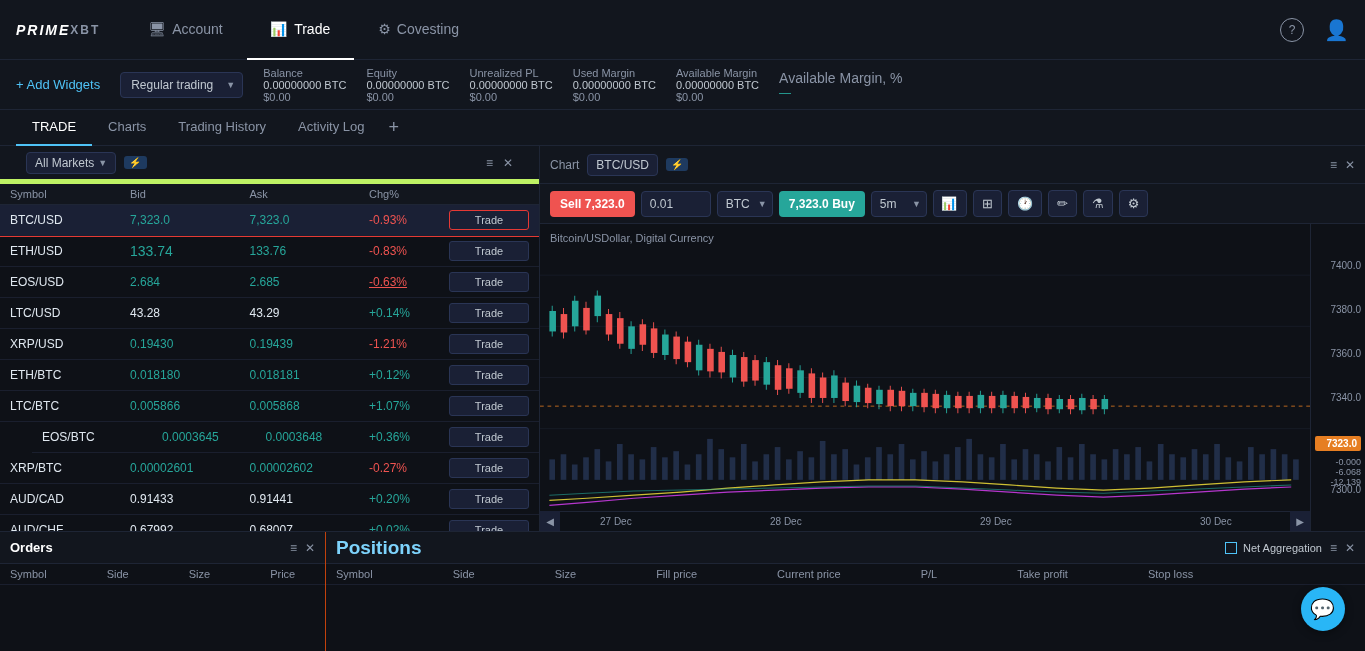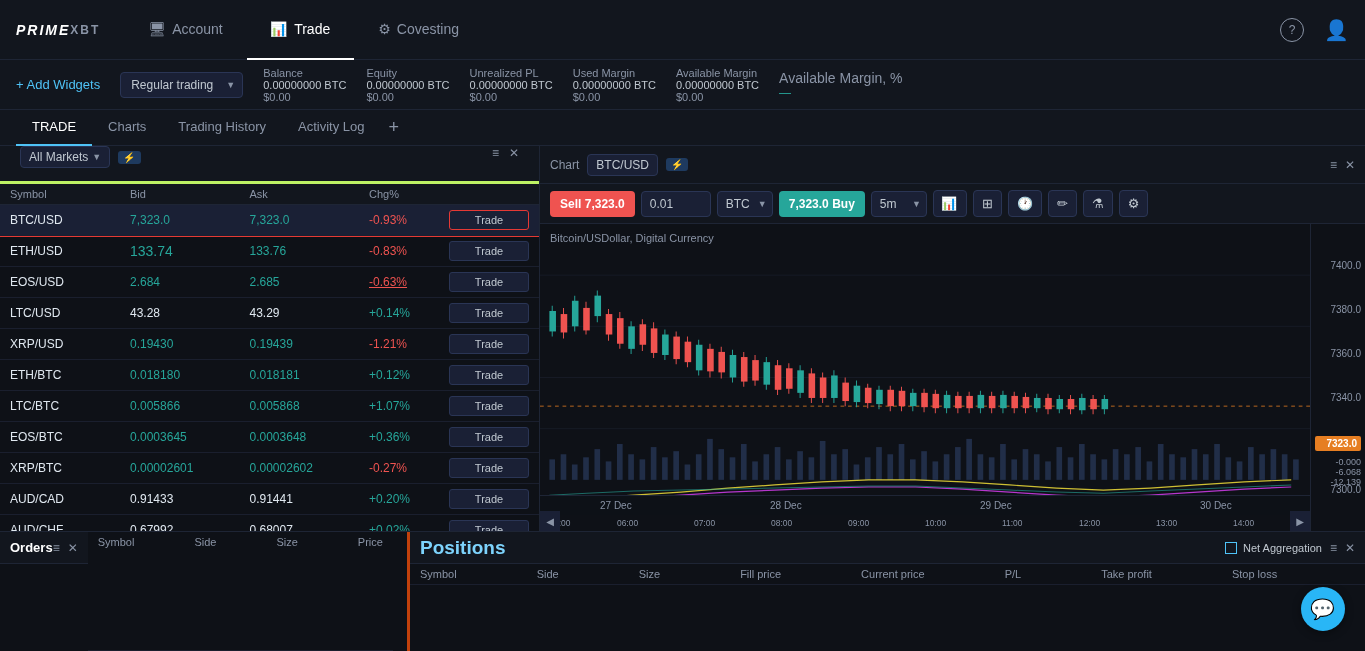--- a/index.html
+++ b/index.html
@@ -77,21 +77,21 @@
   <div style="padding:0 16px;height:36px;display:flex;align-items:center;color:#8a94a6;cursor:pointer;font-size:13px;border-bottom:2px solid transparent;">Charts</div>
   <div style="padding:0 16px;height:36px;display:flex;align-items:center;color:#8a94a6;cursor:pointer;font-size:13px;border-bottom:2px solid transparent;">Trading History</div>
   <div style="padding:0 16px;height:36px;display:flex;align-items:center;color:#8a94a6;cursor:pointer;font-size:13px;border-bottom:2px solid transparent;">Activity Log</div>
   <div style="color:#8a94a6;padding:0 8px;cursor:pointer;font-size:18px;">+</div>
 </div>
 
 <div style="display:flex;height:385px;">
 
   <div style="width:540px;display:flex;flex-direction:column;background:#0e1117;border-right:1px solid #1e2535;">
 
-    <div style="display:flex;align-items:flex-start;justify-content:space-between;padding:0 20px;height:38px;background:#12161e;border-bottom:3px solid #bef264;">
+    <div style="display:flex;align-items:center;justify-content:space-between;padding:0 26px;height:38px;background:#12161e;border-bottom:5px solid #bef264;">
       <div style="display:flex;align-items:center;gap:8px;">
         <div style="background:#1a2035;color:#c0c8d0;border:1px solid #2a3555;border-radius:4px;padding:3px 8px;font-size:12px;cursor:pointer;display:flex;align-items:center;gap:4px;">
           <span>All Markets</span>
           <span style="font-size:9px;color:#8a94a6;">▼</span>
         </div>
         <div style="background:#1e3a5f;color:#4fc3f7;border-radius:3px;padding:1px 5px;font-size:10px;">⚡</div>
       </div>
       <div style="display:flex;align-items:center;gap:10px;color:#8a94a6;">
         <span style="cursor:pointer;">≡</span>
         <span style="cursor:pointer;">✕</span>
@@ -150,21 +150,21 @@
         <span style="color:#26a69a;font-size:12px;">+0.12%</span>
         <button style="background:#1a2035;color:#c0c8d0;border:1px solid #2a3555;border-radius:3px;padding:3px 10px;font-size:11px;cursor:pointer;">Trade</button>
       </div>
       <div style="display:grid;grid-template-columns:120px 1fr 1fr 80px 80px;padding:5px 10px;border-bottom:1px solid #1a1f2e;align-items:center;cursor:pointer;">
         <span style="color:#e0e8f0;font-size:12px;">LTC/BTC</span>
         <span style="color:#26a69a;font-size:12px;">0.005866</span>
         <span style="color:#26a69a;font-size:12px;">0.005868</span>
         <span style="color:#26a69a;font-size:12px;">+1.07%</span>
         <button style="background:#1a2035;color:#c0c8d0;border:1px solid #2a3555;border-radius:3px;padding:3px 10px;font-size:11px;cursor:pointer;">Trade</button>
       </div>
-      <div style="display:grid;grid-template-columns:120px 1fr 1fr 80px 80px;padding:5px 10px;border-bottom:1px solid #1a1f2e;align-items:center;cursor:pointer;">
+      <div style="display:grid;grid-template-columns:120px 1fr 1fr 80px 80px;padding:5px 10px;border-bottom:1px solid #1a1f2e;align-items:center;cursor:pointer;margin-left:32px;">
         <span style="color:#e0e8f0;font-size:12px;">EOS/BTC</span>
         <span style="color:#26a69a;font-size:12px;">0.0003645</span>
         <span style="color:#26a69a;font-size:12px;">0.0003648</span>
         <span style="color:#26a69a;font-size:12px;">+0.36%</span>
         <button style="background:#1a2035;color:#c0c8d0;border:1px solid #2a3555;border-radius:3px;padding:3px 10px;font-size:11px;cursor:pointer;">Trade</button>
       </div>
       <div style="display:grid;grid-template-columns:120px 1fr 1fr 80px 80px;padding:5px 10px;border-bottom:1px solid #1a1f2e;align-items:center;cursor:pointer;">
         <span style="color:#e0e8f0;font-size:12px;">XRP/BTC</span>
         <span style="color:#26a69a;font-size:12px;">0.00002601</span>
         <span style="color:#26a69a;font-size:12px;">0.00002602</span>
@@ -438,36 +438,36 @@
         <text x="164" y="295" fill="#8a94a6" font-size="9">07:00</text>
         <text x="246" y="295" fill="#8a94a6" font-size="9">08:00</text>
         <text x="328" y="295" fill="#8a94a6" font-size="9">09:00</text>
         <text x="410" y="295" fill="#8a94a6" font-size="9">10:00</text>
         <text x="492" y="295" fill="#8a94a6" font-size="9">11:00</text>
         <text x="574" y="295" fill="#8a94a6" font-size="9">12:00</text>
         <text x="656" y="295" fill="#8a94a6" font-size="9">13:00</text>
         <text x="738" y="295" fill="#8a94a6" font-size="9">14:00</text>
       </svg>
 
-      <div style="position:absolute;bottom:16px;left:0;right:55px;height:20px;background:#0d1117;display:flex;align-items:center;border-top:1px solid #1e2535;">
+      <div style="position:absolute;bottom:0;left:0;right:55px;height:20px;background:#0d1117;display:flex;align-items:center;border-top:1px solid #1e2535;">
         <span style="color:#8a94a6;font-size:10px;position:absolute;left:60px;">27 Dec</span>
         <span style="color:#8a94a6;font-size:10px;position:absolute;left:230px;">28 Dec</span>
         <span style="color:#8a94a6;font-size:10px;position:absolute;left:440px;">29 Dec</span>
         <span style="color:#8a94a6;font-size:10px;position:absolute;left:660px;">30 Dec</span>
       </div>
 
       <div style="position:absolute;bottom:0;left:0;width:20px;height:20px;background:#1a2035;display:flex;align-items:center;justify-content:center;color:#8a94a6;cursor:pointer;font-size:10px;">◀</div>
       <div style="position:absolute;bottom:0;right:55px;width:20px;height:20px;background:#1a2035;display:flex;align-items:center;justify-content:center;color:#8a94a6;cursor:pointer;font-size:10px;">▶</div>
     </div>
   </div>
 </div>
 
 <div style="display:flex;height:120px;border-top:1px solid #1e2535;">
 
-  <div style="width:410px;background:#0e1117;border-right:3px solid #c2410c;display:flex;">
+  <div style="width:326px;background:#0e1117;border-right:1px solid #c2410c;display:flex;flex-direction:column;">
     <div style="display:flex;align-items:center;justify-content:space-between;padding:0 10px;height:32px;background:#12161e;border-bottom:1px solid #1e2535;">
       <span style="color:#fff;font-size:13px;font-weight:600;">Orders</span>
       <div style="display:flex;align-items:center;gap:8px;color:#8a94a6;">
         <span style="cursor:pointer;">≡</span>
         <span style="cursor:pointer;">✕</span>
       </div>
     </div>
     <div style="display:flex;padding:4px 10px;color:#8a94a6;font-size:11px;gap:60px;border-bottom:1px solid #1a1f2e;">
       <span>Symbol</span>
       <span>Side</span>

